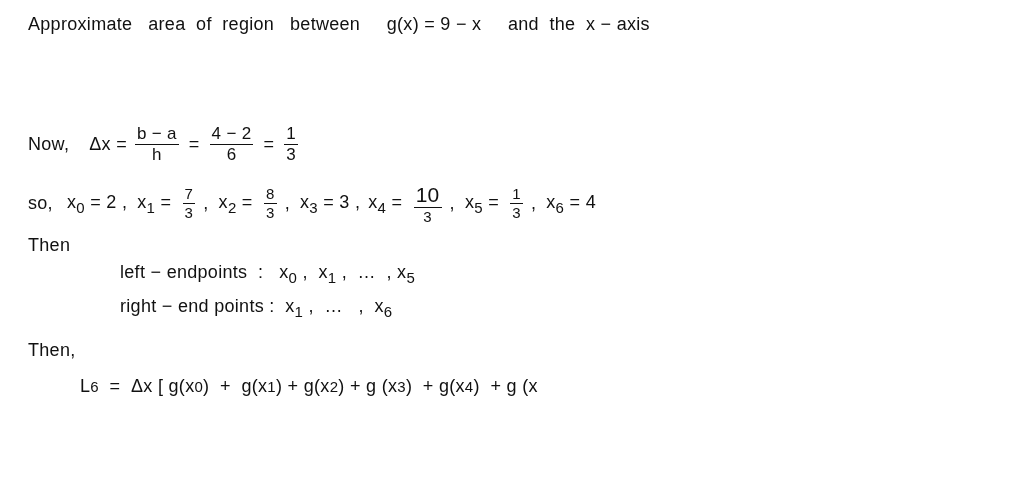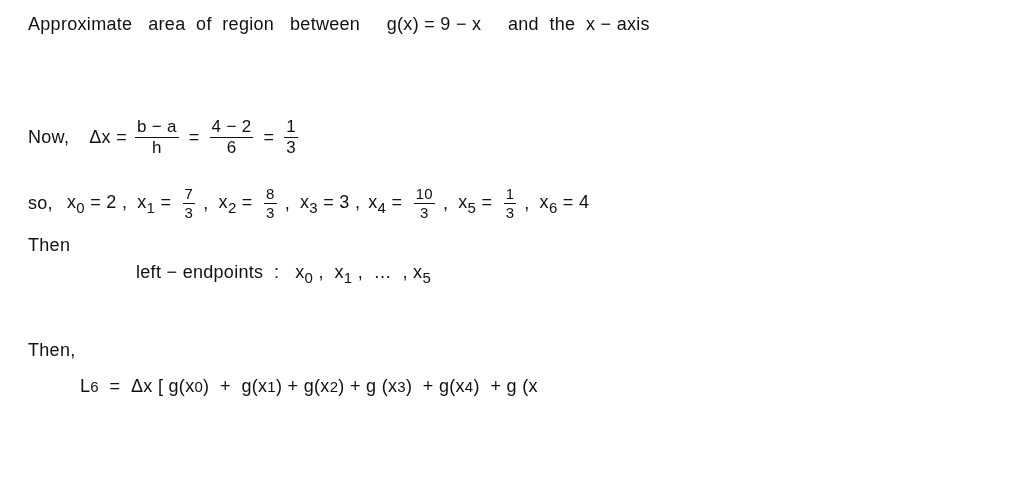--- a/index.html
+++ b/index.html
@@ -63,21 +63,21 @@
 <div class="page">
   <div class="math-content">
 
     <div class="line" style="top: 14px; left: 28px;">
       Approximate&nbsp;&nbsp;&nbsp;area&nbsp;&nbsp;of&nbsp;&nbsp;region&nbsp;&nbsp;&nbsp;between&nbsp;&nbsp;&nbsp;&nbsp;
       <em style="font-style:normal;">g</em>(<em style="font-style:normal;">x</em>)&nbsp;=&nbsp;9&nbsp;−&nbsp;<em style="font-style:normal;">x</em>
       &nbsp;&nbsp;&nbsp;&nbsp;and&nbsp;&nbsp;the&nbsp;&nbsp;<em style="font-style:normal;">x</em>&nbsp;−&nbsp;axis
     </div>
 
 
-    <div class="line" style="top: 117px; left: 28px; display: flex; align-items: center; text-align: center;">
+    <div class="line" style="top: 124px; left: 28px; display: flex; align-items: center; text-align: center;">
       <span style="margin-right: 20px;">Now,</span>
       <span style="margin-right: 6px;">Δ<em style="font-style:normal;">x</em>&nbsp;=</span>
       <span class="frac">
         <span class="num"><em style="font-style:normal;">b</em>&nbsp;−&nbsp;<em style="font-style:normal;">a</em></span>
         <span class="den"><em style="font-style:normal;">h</em></span>
       </span>
       <span style="margin: 0 8px;">=</span>
       <span class="frac">
         <span class="num">4&nbsp;−&nbsp;2</span>
         <span class="den">6</span>
@@ -100,41 +100,44 @@
       <span style="margin:0 6px;">,</span>
       <span style="margin:0 4px;"><em style="font-style:normal;">x</em><sub>2</sub>&nbsp;=&nbsp;</span>
       <span class="frac" style="font-size:16px;">
         <span class="num" style="font-size:15px;">8</span>
         <span class="den" style="font-size:15px;">3</span>
       </span>
       <span style="margin:0 6px;">,</span>
       <span style="margin:16px 4px;"><em style="font-style:normal;">x</em><sub>3</sub>&nbsp;=&nbsp;3&nbsp;,</span>
       <span style="margin:0 4px;"><em style="font-style:normal;">x</em><sub>4</sub>&nbsp;=&nbsp;</span>
       <span class="frac" style="font-size:16px;">
-        <span class="num" style="font-size:15px;text-align:right;">10</span>
+        <span class="num" style="font-size:21px;text-align:right;">10</span>
         <span class="den" style="font-size:15px;">3</span>
       </span>
       <span style="margin:0 6px;">,</span>
       <span style="margin:4px 4px;"><em style="font-style:normal;">x</em><sub>5</sub>&nbsp;=&nbsp;</span>
       <span class="frac" style="font-size:16px;">
         <span class="num" style="font-size:15px;">1</span>
         <span class="den" style="font-size:15px;">3</span>
       </span>
       <span style="margin:0 6px;">,</span>
       <span style="margin:0 4px;"><em style="font-style:normal;">x</em><sub>6</sub>&nbsp;=&nbsp;4</span>
     </div>
 
     <div class="line" style="top: 235px; left: 28px;">
       Then
     </div>
 
-    <div class="line" style="top: 262px; left: 136px;">
+    <div class="line" style="top: 262px; left: 120px;">
       left&nbsp;−&nbsp;endpoints&nbsp;&nbsp;:&nbsp;&nbsp;&nbsp;<em style="font-style:normal;">x</em><sub>0</sub>&nbsp;,&nbsp;&nbsp;<em style="font-style:normal;">x</em><sub>1</sub>&nbsp;,&nbsp;&nbsp;…&nbsp;&nbsp;,&nbsp;<em style="font-style:normal;">x</em><sub>5</sub>
     </div>
 
+    <div class="line" style="top: 296px; left: 120px;">
+      right&nbsp;−&nbsp;end&nbsp;points&nbsp;:&nbsp;&nbsp;<em style="font-style:normal;">x</em><sub>1</sub>&nbsp;,&nbsp;&nbsp;…&nbsp;&nbsp;&nbsp;,&nbsp;&nbsp;<em style="font-style:normal;">x</em><sub>6</sub>
+    </div>
 
     <div class="line" style="top: 340px; left: 28px;">
       Then,
     </div>
 
     <div class="line" style="top: 376px; left: 80px; display: flex; align-items: center;">
       <em style="font-style:normal;">L</em><sub>6</sub>&nbsp;&nbsp;=&nbsp;&nbsp;Δ<em style="font-style:normal;">x</em>&nbsp;[&nbsp;<em style="font-style:normal;">g</em>(<em style="font-style:normal;">x</em><sub>0</sub>)&nbsp;&nbsp;+&nbsp;&nbsp;<em style="font-style:normal;">g</em>(<em style="font-style:normal;">x</em><sub>1</sub>)&nbsp;+&nbsp;<em style="font-style:normal;">g</em>(<em style="font-style:normal;">x</em><sub>2</sub>)&nbsp;+&nbsp;<em style="font-style:normal;">g</em>&nbsp;(<em style="font-style:normal;">x</em><sub>3</sub>)&nbsp;&nbsp;+&nbsp;<em style="font-style:normal;">g</em>(<em style="font-style:normal;">x</em><sub>4</sub>)&nbsp;&nbsp;+&nbsp;<em style="font-style:normal;">g</em>&nbsp;(<em style="font-style:normal;">x</em>
     </div>
 
   </div>

